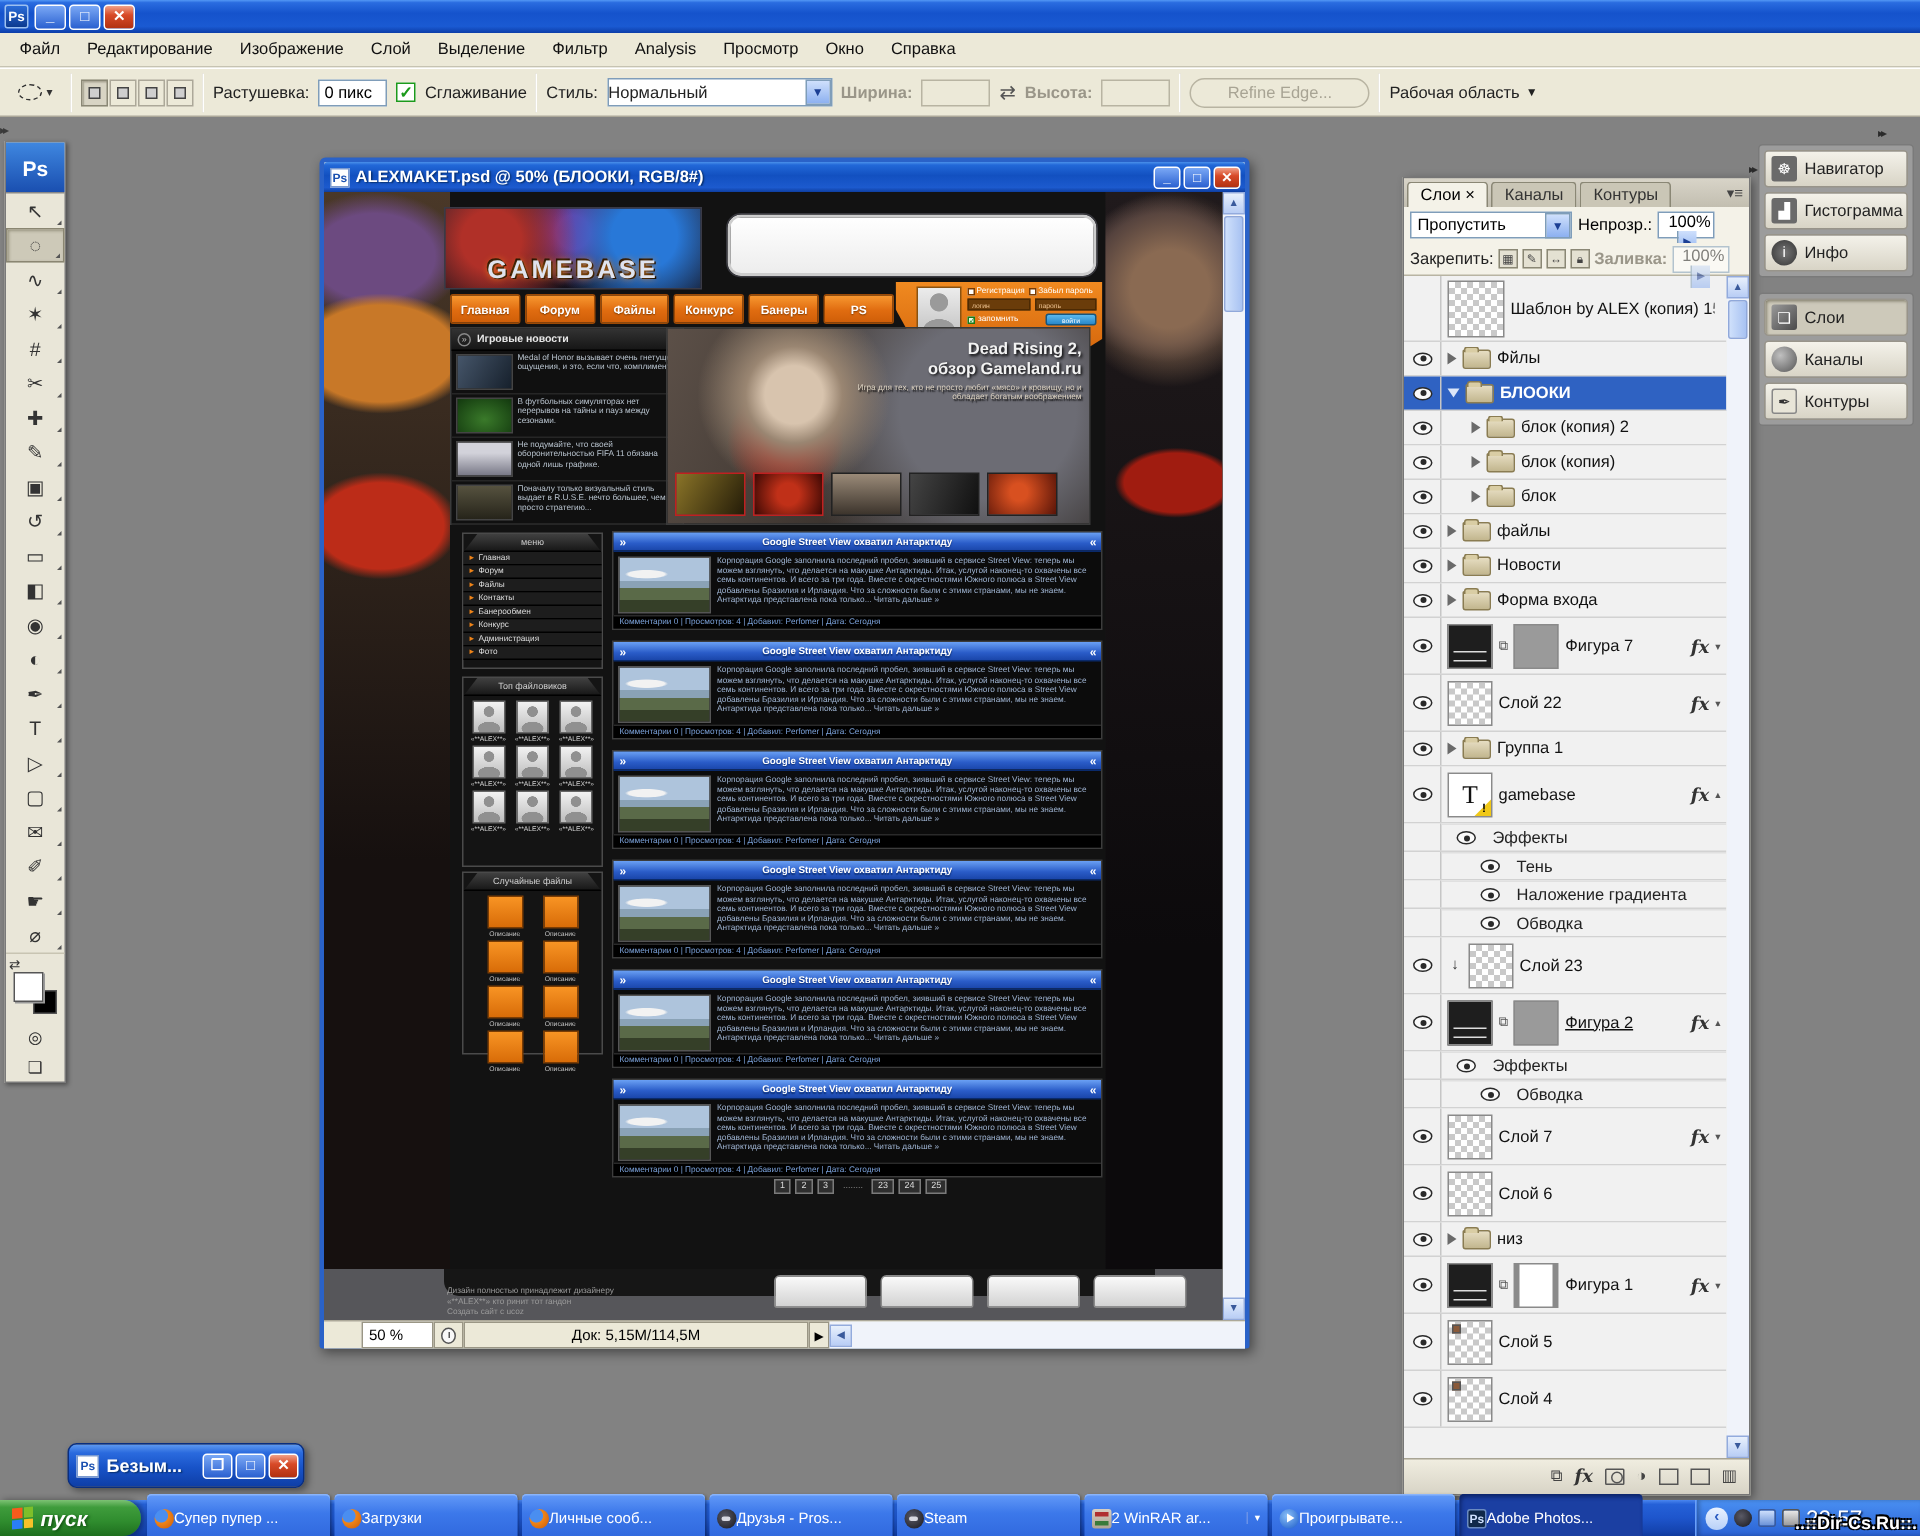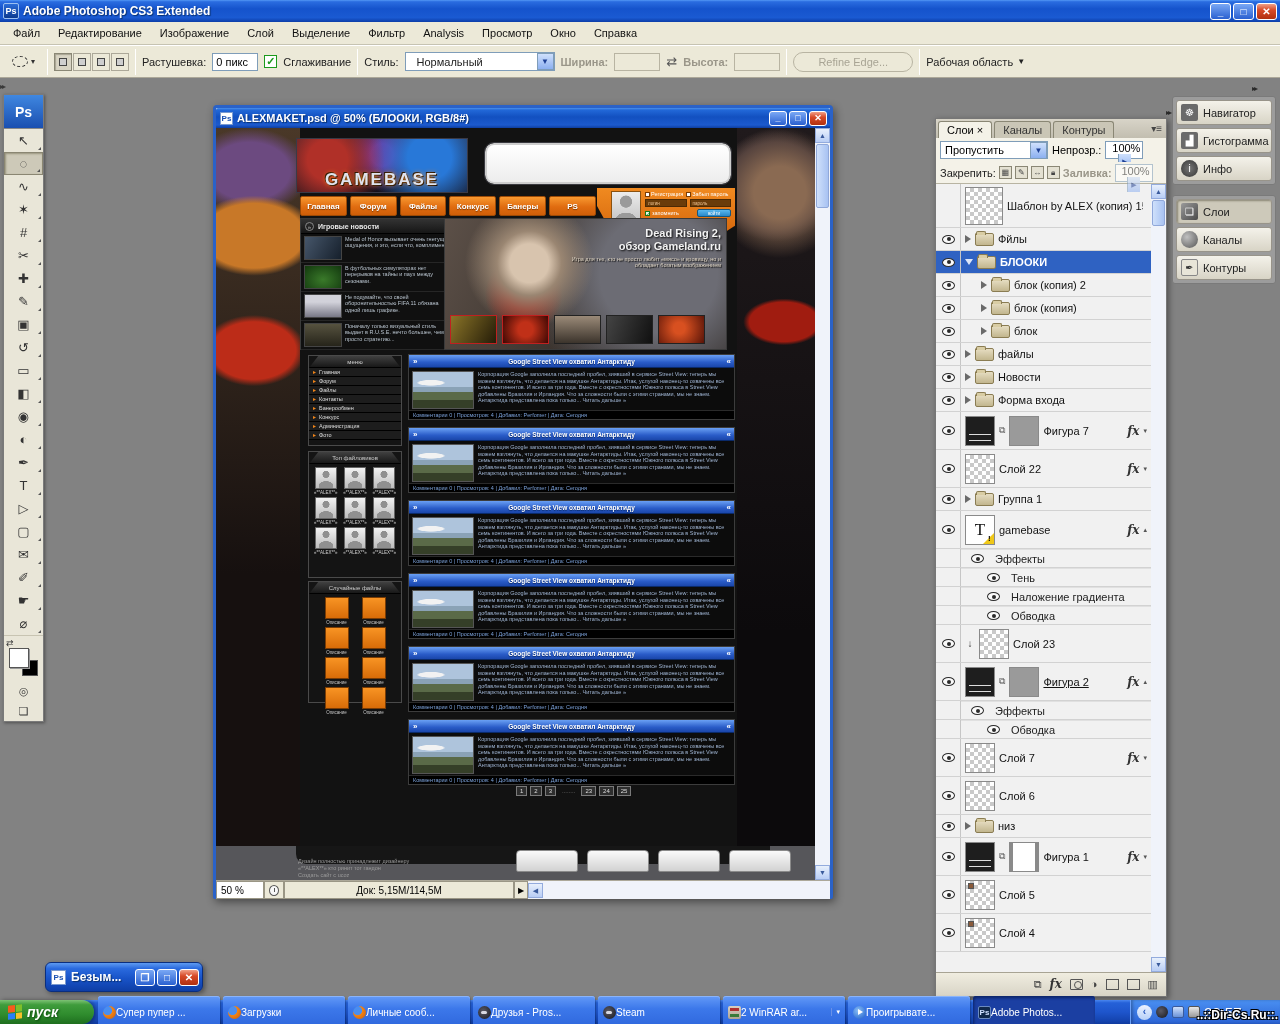--- a/index.html
+++ b/index.html
@@ -30,21 +30,21 @@
   .tool-well{display:flex;align-items:center;gap:3px;padding:2px 6px;}
   .ellipse-ico{width:16px;height:11px;border:1px dashed #333;border-radius:50%;}
   .dd-arrow{font-size:8px;color:#333;}
   .selmodes{display:flex;gap:1px;}
   .selmode{width:18px;height:18px;border:1px solid #aca899;background:#ece9d8;display:flex;align-items:center;justify-content:center;}
   .selmode.pressed{background:#d8d4c4;border-color:#8a8775;box-shadow:inset 1px 1px 1px #a8a493;}
   .sm-glyph{width:8px;height:8px;border:1px solid #444;background:#cfcfcf;}
   .opt-input{width:46px;height:18px;border:1px solid #7f9db9;background:#fff;font-size:11px;padding:1px 3px;font-family:"Liberation Sans",sans-serif;}
   .opt-input:disabled{background:#ece9d8;border-color:#b8b4a2;color:#999;}
   .xp-check{width:13px;height:13px;border:1px solid #1c9a1c;background:#fff;display:inline-flex;align-items:center;justify-content:center;color:#1c9a1c;font-size:11px;font-weight:bold;}
-  .style-select{width:150px;height:19px;border:1px solid #7f9db9;background:#fff;display:flex;align-items:center;justify-content:space-between;padding-left:11px;gap:26px;}
+  .style-select{width:150px;height:19px;border:1px solid #7f9db9;background:#fff;display:flex;align-items:center;justify-content:space-between;padding-left:0;gap:26px;}
   .sel-btn{width:17px;height:17px;background:linear-gradient(#cfe0fc,#8cb0f0);border:1px solid #7f9db9;color:#1c3f94;font-size:8px;text-align:center;line-height:16px;}
   .swap-ico{color:#555;font-size:13px;}
   .dim{color:#9a9689;font-weight:bold;}
   .refine-btn{width:120px;height:20px;border:1px solid #b8b4a2;border-radius:10px;background:#ece9d8;color:#a8a494;text-align:center;line-height:18px;}
   .ws-btn{display:flex;align-items:center;gap:4px;font-size:11px;color:#222;}
 
   
   #tb-collapse{position:absolute;left:0;top:82px;width:14px;height:12px;color:#3a3a3a;font-size:8px;letter-spacing:-2px;}
   #toolbox{position:absolute;left:3px;top:94px;width:41px;background:#e9e6d8;border:1px solid #7a7a7a;box-shadow:1px 1px 3px rgba(0,0,0,.4);}
   #toolbox .ps-tile{height:34px;background:linear-gradient(#3f87e0,#1a4fb0);color:#fff;font-weight:bold;font-size:14px;display:flex;align-items:center;justify-content:center;border-bottom:1px solid #888;}
@@ -64,21 +64,21 @@
   #doc-title .dico{width:13px;height:13px;margin:0 4px;background:#fff;border:1px solid #7a9ad0;color:#1a50b0;font-size:8px;font-weight:bold;text-align:center;line-height:12px;}
   #doc-title .dttl{flex:1;font-weight:bold;font-size:11px;text-shadow:1px 1px 1px #08306e;white-space:nowrap;overflow:hidden;}
   #doc-title .wbtn{width:18px;height:15px;line-height:13px;font-size:9px;}
   #doc-body{position:relative;height:752px;display:flex;}
   #site-canvas{position:relative;width:599px;height:752px;background:#141414;overflow:hidden;}
   #vscroll{width:15px;height:752px;background:#f0f3fa;display:flex;flex-direction:column;align-items:center;}
   .scr-arrow{width:15px;height:15px;background:linear-gradient(#e8f0fc,#b8cdf5);border:1px solid #93abdd;color:#3a5a9c;font-size:7px;text-align:center;line-height:14px;}
   #vthumb{width:13px;height:64px;margin-top:1px;background:linear-gradient(90deg,#cfe0fb,#a8c2f2);border:1px solid #90a8da;border-radius:2px;}
   #doc-status{height:19px;display:flex;align-items:stretch;background:#ece9d8;border-top:1px solid #aca899;}
   .st-box{border:1px solid #9a9685;background:#fff;font-size:10px;padding:1px 4px;display:flex;align-items:center;}
-  #st-zoom{width:48px;}
+  #st-zoom{width:48px;margin-left:25px;}
   #st-clock{width:20px;justify-content:center;background:#ece9d8;}
   .clockface{width:11px;height:11px;border:1px solid #555;border-radius:50%;position:relative;background:#f8f8f8;}
   .clockface::after{content:"";position:absolute;left:4px;top:2px;width:1px;height:4px;background:#555;}
   #st-doc{width:230px;justify-content:center;background:#ece9d8;}
   .st-play{width:14px;display:flex;align-items:center;justify-content:center;font-size:8px;background:#ece9d8;border:1px solid #9a9685;}
   #hscroll{flex:1;background:#f0f3fa;display:flex;align-items:center;}
 
   
   .abs{position:absolute;}
   #band-left{left:0;top:0;width:84px;height:718px;
@@ -321,21 +321,20 @@
   .tray-ico.vol{background:linear-gradient(#e8e8e8,#9a9a9a);border:1px solid #555;}
   #tray-time{color:#fff;font-size:15px;text-shadow:1px 1px 1px #0a2a6a;}
   #watermark{position:absolute;right:2px;top:1008px;color:#fff;font-weight:bold;font-size:12px;
     text-shadow:-1px -1px 0 #000,1px -1px 0 #000,-1px 1px 0 #000,1px 1px 0 #000;z-index:50;}
 </style>
 </head>
 <body>
 
 <div id="titlebar">
   <div class="app-ico">Ps</div>
-  <div class="ttl">Adobe Photoshop CS3 Extended</div>
   <div class="winbtns">
     <div class="wbtn">_</div>
     <div class="wbtn">□</div>
     <div class="wbtn close">✕</div>
   </div>
 </div>
 
 <div id="menubar">
     <span class="menu-item">Файл</span>
     <span class="menu-item">Редактирование</span>

